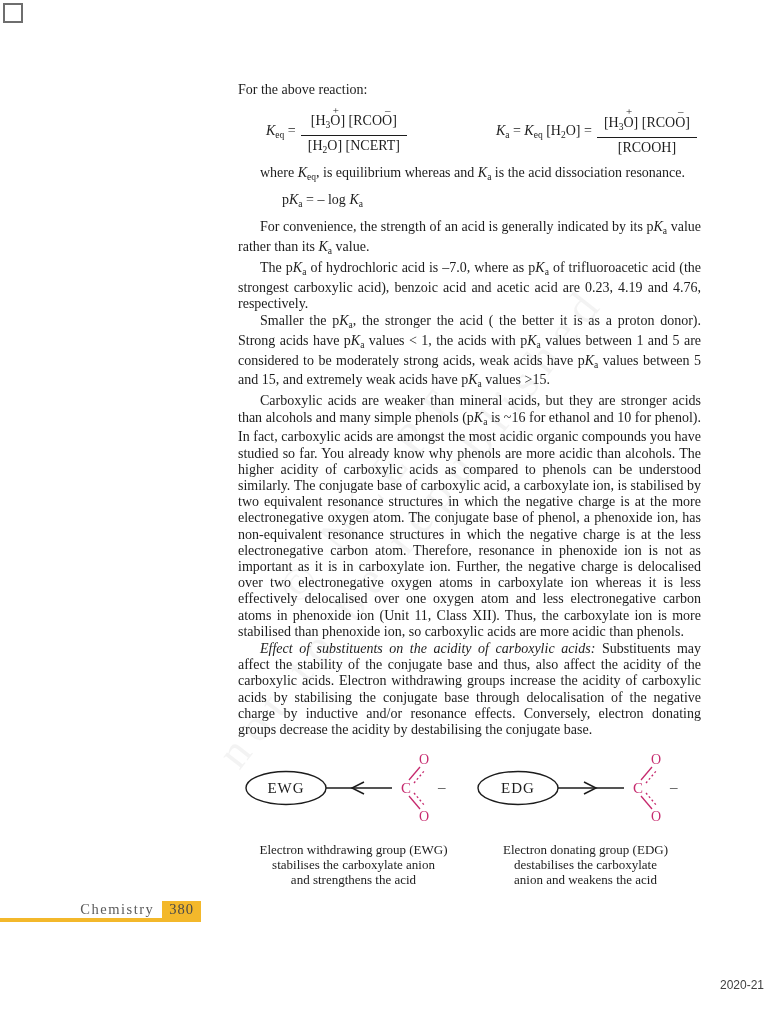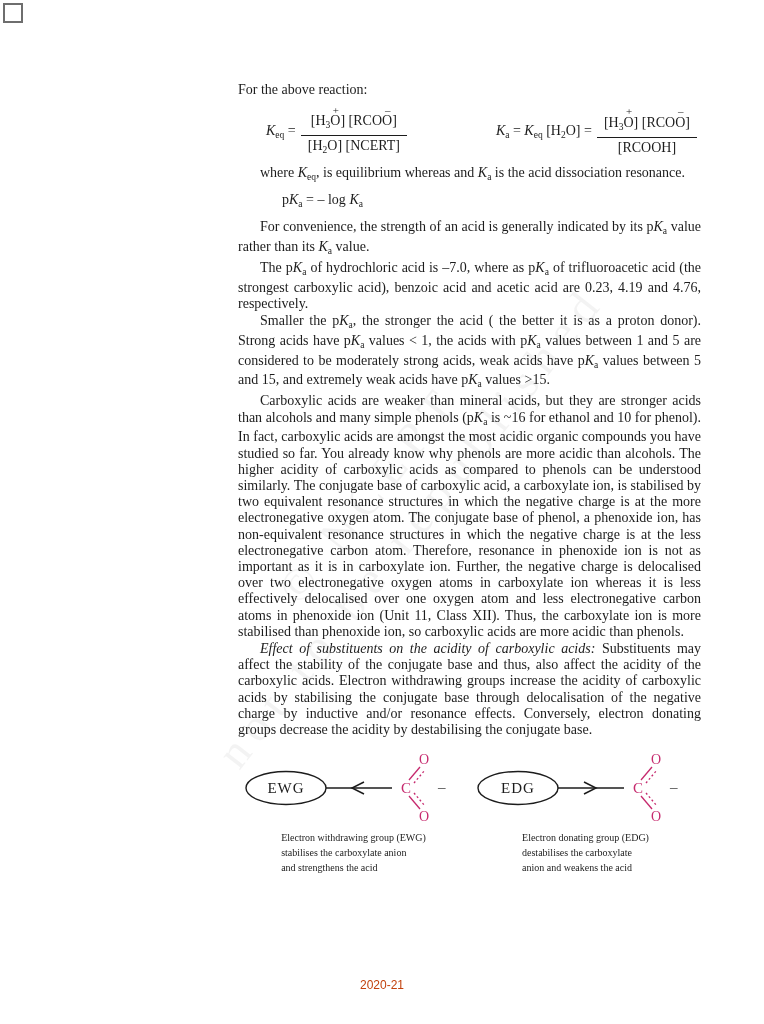--- a/index.html
+++ b/index.html
@@ -38,34 +38,34 @@
   }
   .eq{display:flex; align-items:center; white-space:nowrap;}
   .frac{display:inline-block; text-align:center; vertical-align:middle; margin-left:5px;}
   .frac .num{padding:5px 7px 2px 7px; border-bottom:1.3px solid #1c1c1c;}
   .frac .den{padding:2px 7px 0 7px;}
   .pka-line{margin:7px 0 7px 44px; text-indent:0; text-align:left;}
   
   .diagram-row{display:flex; justify-content:space-between; margin-top:14px; padding:0 2px;}
   .diagram-block{width:227px; display:flex; flex-direction:column; align-items:center;}
   .diagram-caption{
-    margin-top:6px; text-align:left; white-space:pre-line;
-    font-size:10px; line-height:15px; text-indent:0;
+    margin-top:18px; text-align:center; white-space:pre-line;
+    font-size:13px; line-height:15px; text-indent:0;
   }
   
   .footer{position:absolute; left:0; top:901px; width:201px;}
   .footer-row{display:flex; justify-content:flex-end; align-items:flex-end;}
   .footer-book{color:#5b5b5b; font-size:14.5px; letter-spacing:1.5px; padding-right:8px; padding-bottom:1px;}
   .footer-pageno{
     font-size:14.5px; color:#4a4a4a; padding:0 7px 1px 7px; letter-spacing:1px;
   }
   .footer-bar{height:3.5px; margin-top:-1px;}
   .year{
-    position:absolute; left:0; right:0; top:978px; text-align:center;
-    font-family:"Liberation Sans", sans-serif; font-size:12px; color:#c2410c;
+    position:absolute; left:0; right:0; top:978px; text-align:right;
+    font-family:"Liberation Sans", sans-serif; font-size:12px; color:#404040;
   }
   svg text{font-family:"Liberation Serif", serif;}
 </style>
 </head>
 <body>
 
 <div id="page">
 
   <div class="corner-square"></div>
 
@@ -143,16 +143,23 @@
           <text x="198" y="40" font-size="15" fill="#3a3a3a">–</text>
         </svg>
         <div class="diagram-caption">Electron donating group (EDG)
 destabilises the carboxylate
 anion and weakens the acid</div>
       </div>
 
     </div>
   </div>
 
+  <div class="footer">
+    <div class="footer-row">
+      <span class="footer-book">Chemistry</span>
+      <span class="footer-pageno" style="background: rgb(243, 184, 43);">380</span>
+    </div>
+    <div class="footer-bar" style="background: rgb(243, 184, 43);"></div>
+  </div>
 
   <div class="year">2020-21</div>
 
 </div>
 
 </body></html>

